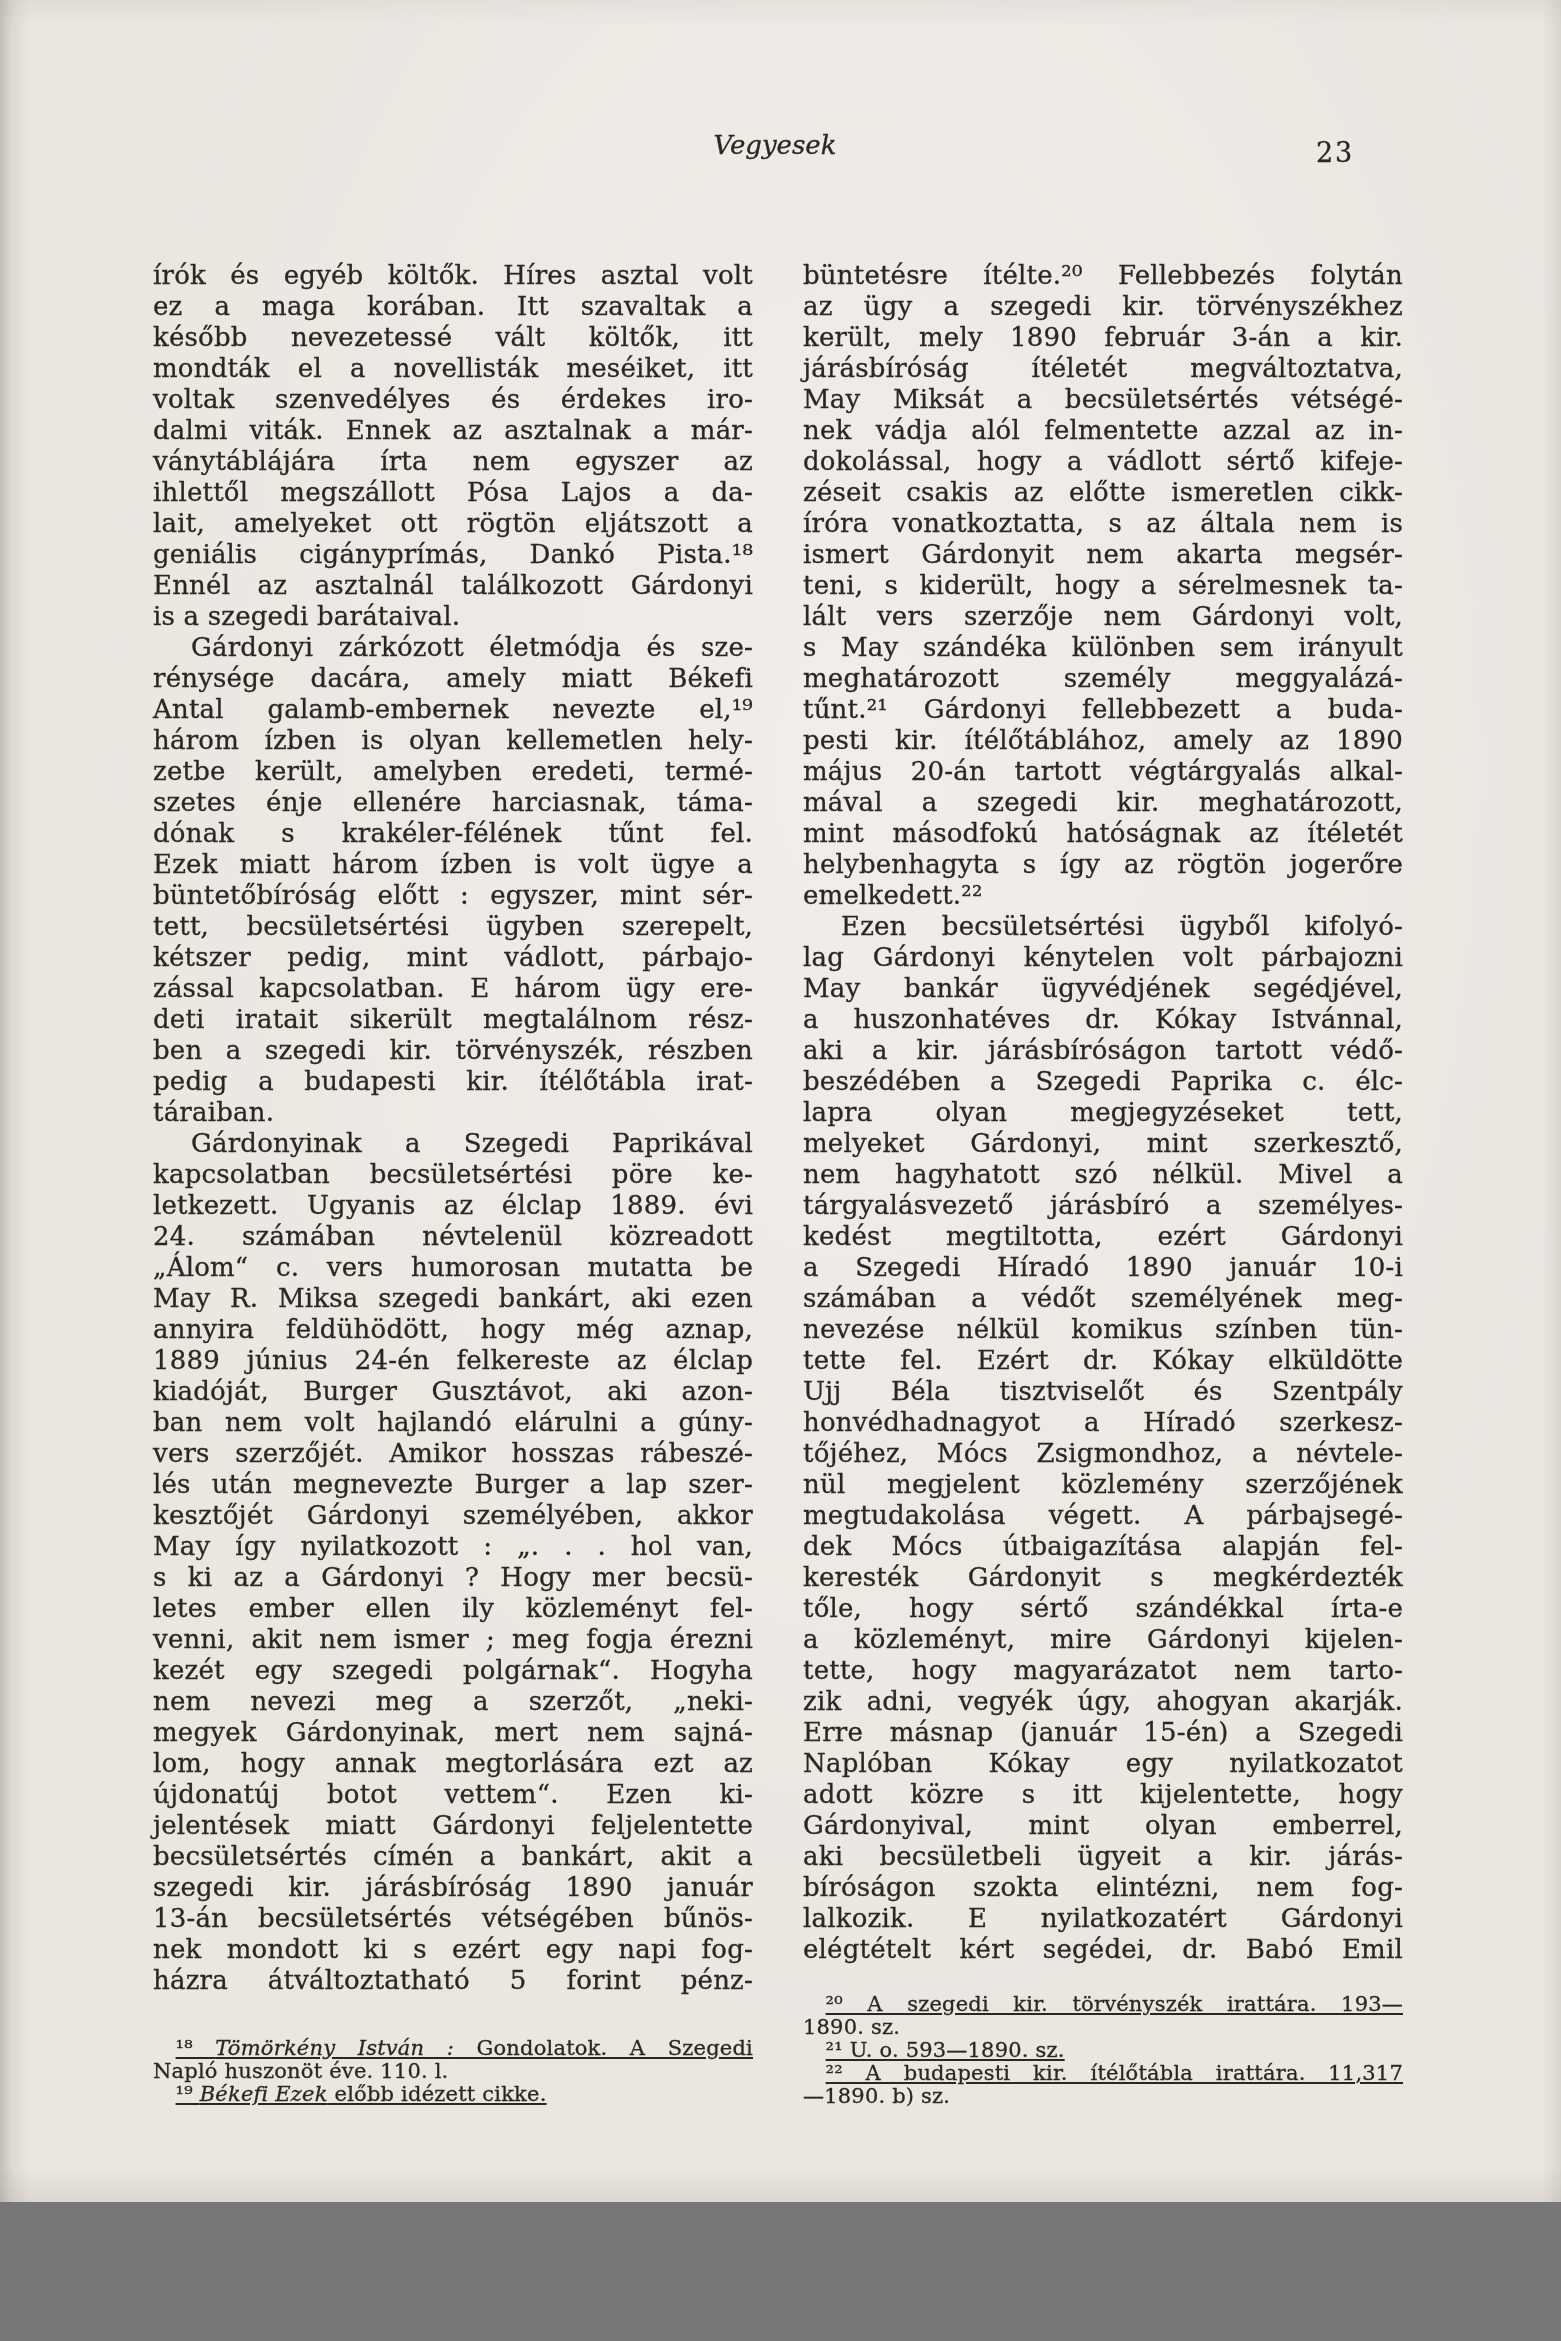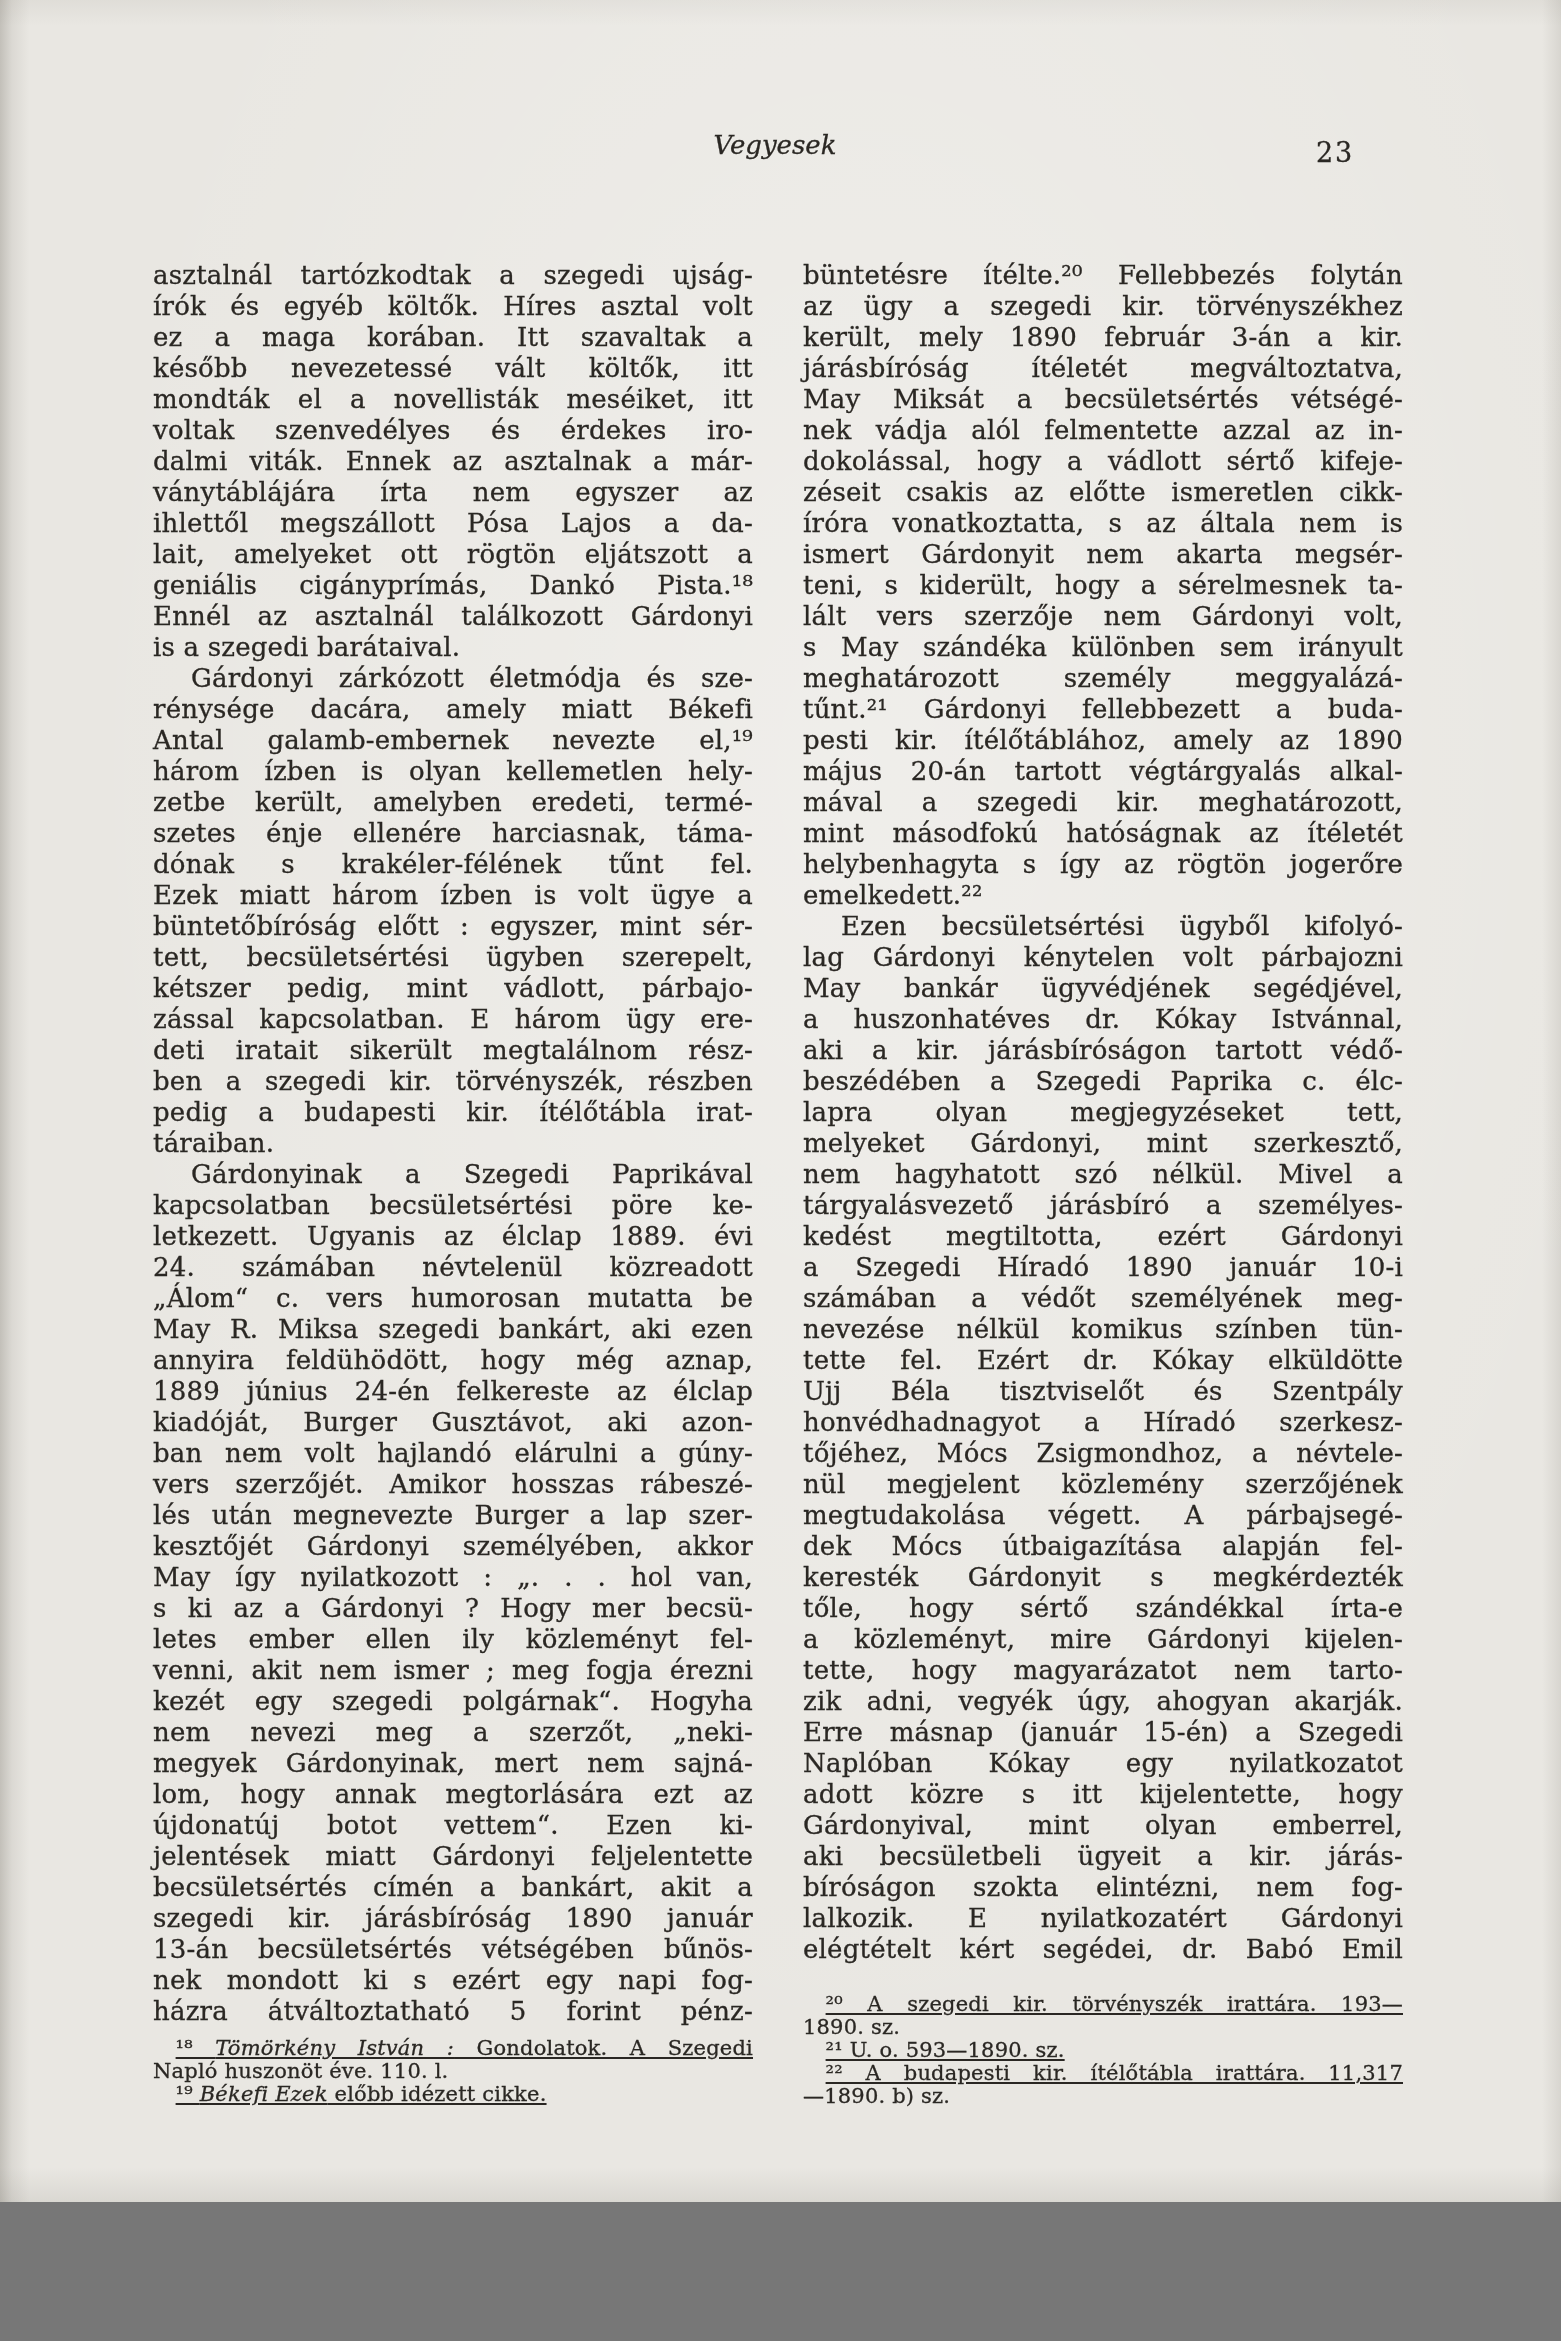--- a/index.html
+++ b/index.html
@@ -53,21 +53,20 @@
 <body>
 
 <div class="page">
 
   <div class="header-title">Vegyesek</div>
 
   <div class="page-number">23</div>
 
   <div class="col col-left">
 
-      <div class="bl">asztalnál tartózkodtak a szegedi ujság-</div>
 
       <div class="bl">írók és egyéb költők. Híres asztal volt</div>
 
       <div class="bl">ez a maga korában. Itt szavaltak a</div>
 
       <div class="bl">később nevezetessé vált költők, itt</div>
 
       <div class="bl">mondták el a novellisták meséiket, itt</div>
 
       <div class="bl">voltak szenvedélyes és érdekes iro-</div>

